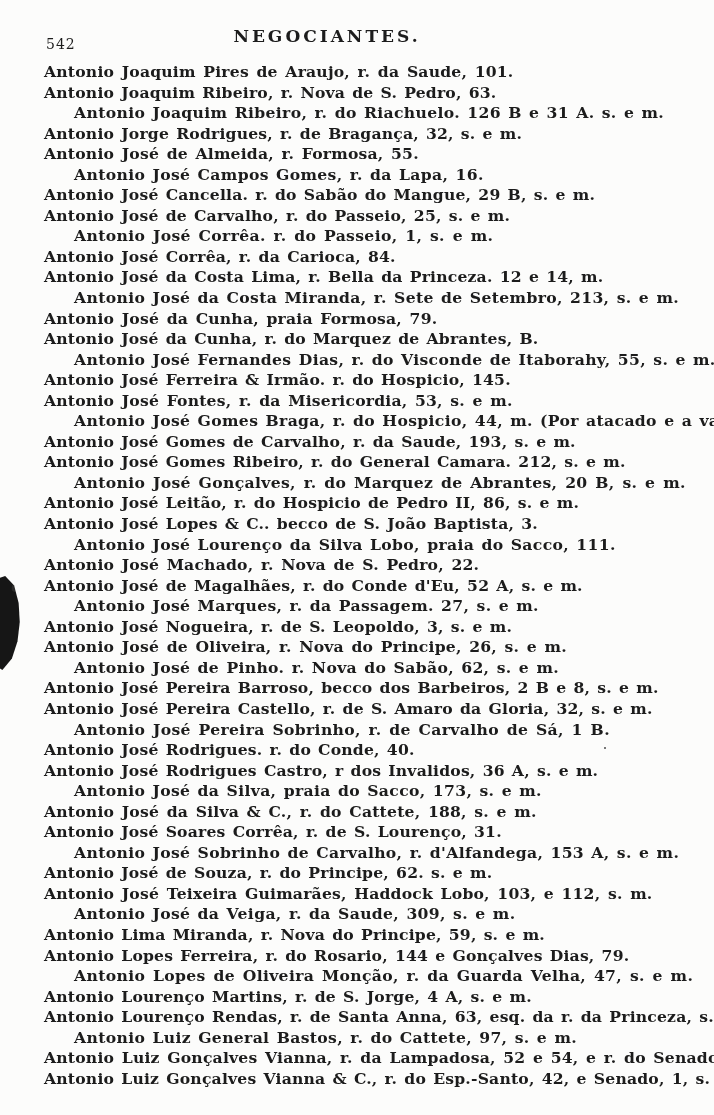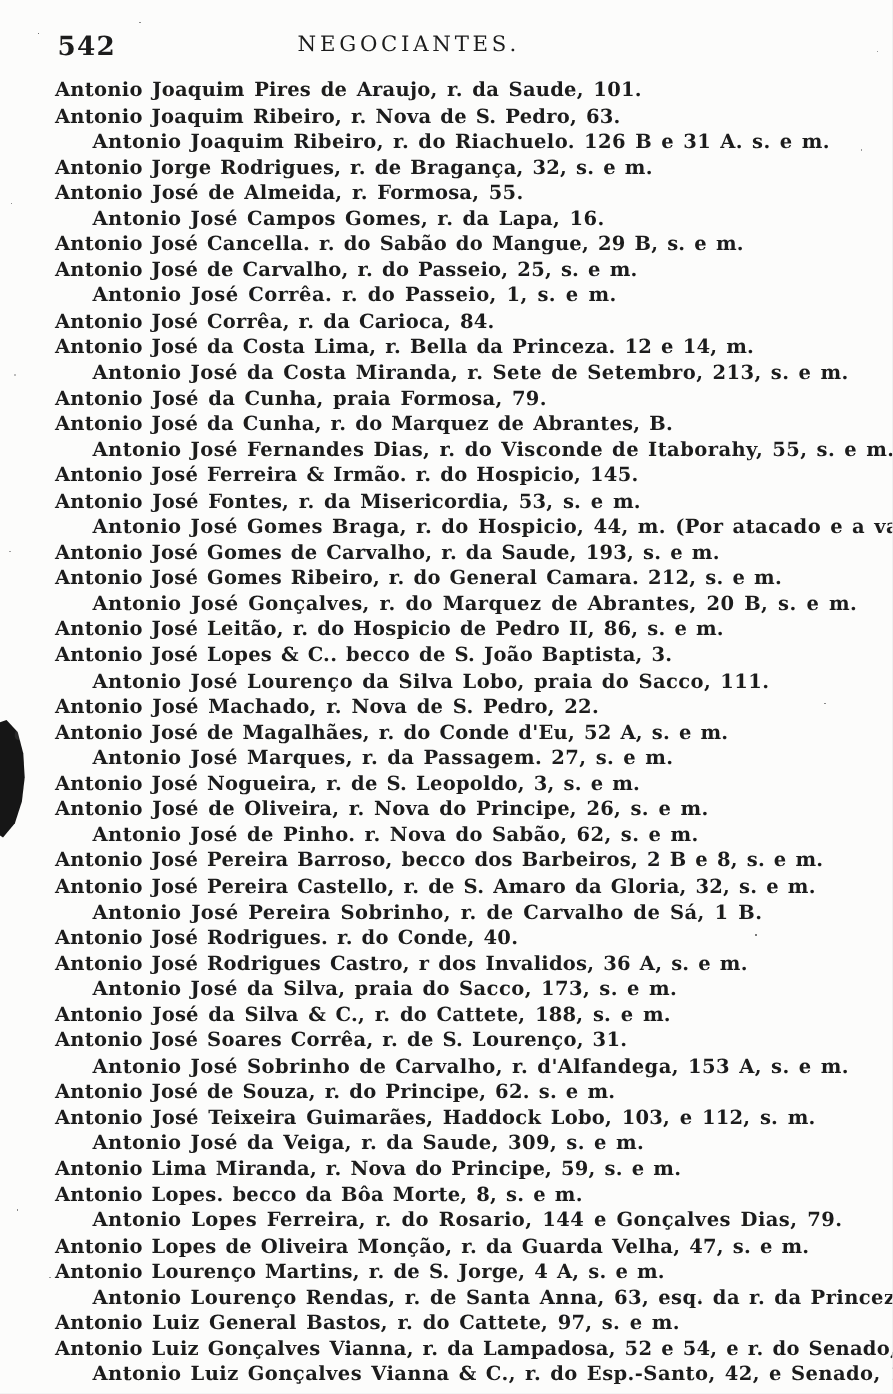--- a/index.html
+++ b/index.html
@@ -42,33 +42,33 @@
   .header {
     position: absolute;
     top: 24px;
     left: 0;
     width: 100%;
     height: 30px;
   }
   .page-number {
     position: absolute;
     left: 46px;
-    top: 0;
-    font-size: 21px;
-    font-weight: bold;
+    top: 12px;
+    font-size: 14px;
+    font-weight: normal;
     letter-spacing: 1px;
   }
   .page-title {
     position: absolute;
     left: 0;
     right: 60px;
     top: 2px;
     text-align: center;
     font-size: 17px;
-    font-weight: normal;
+    font-weight: bold;
     letter-spacing: 3px;
   }
   .list {
     position: absolute;
     top: 62px;
     left: 44px;
     right: 10px;
   }
   .row {
     font-size: 15.6px;
@@ -150,21 +150,20 @@
       <div class="row">Antonio José Rodrigues. r. do Conde, 40.</div>
       <div class="row">Antonio José Rodrigues Castro, r  dos Invalidos, 36 A, s. e m.</div>
       <div class="row">Antonio José da Silva, praia do Sacco, 173, s. e m.</div>
       <div class="row">Antonio José da Silva &amp; C., r. do Cattete, 188, s. e m.</div>
       <div class="row">Antonio José Soares Corrêa, r. de S. Lourenço, 31.</div>
       <div class="row">Antonio José Sobrinho de Carvalho, r. d'Alfandega, 153 A, s. e m.</div>
       <div class="row">Antonio José de Souza, r. do Principe, 62. s. e m.</div>
       <div class="row">Antonio José Teixeira Guimarães, Haddock Lobo, 103, e 112, s. m.</div>
       <div class="row">Antonio José da Veiga, r. da Saude, 309, s. e m.</div>
       <div class="row">Antonio Lima Miranda, r. Nova do Principe, 59, s. e m.</div>
-      <div class="row">Antonio Lopes. becco da Bôa Morte, 8, s. e m.</div>
       <div class="row">Antonio Lopes Ferreira, r. do Rosario, 144 e Gonçalves Dias, 79.</div>
       <div class="row">Antonio Lopes de Oliveira Monção, r. da Guarda Velha, 47, s. e m.</div>
       <div class="row">Antonio Lourenço Martins, r. de S. Jorge, 4 A, s. e m.</div>
       <div class="row">Antonio Lourenço Rendas, r. de Santa Anna, 63, esq. da r. da Princeza, s. e m.</div>
       <div class="row">Antonio Luiz General Bastos, r. do Cattete, 97, s. e m.</div>
       <div class="row">Antonio Luiz Gonçalves Vianna, r. da Lampadosa, 52 e 54, e r. do Senado, 1.</div>
       <div class="row">Antonio Luiz Gonçalves Vianna &amp; C., r. do Esp.-Santo, 42, e Senado, 1, s. e m.</div>
     </div>
 
   <div class="ink-smudge"></div>

